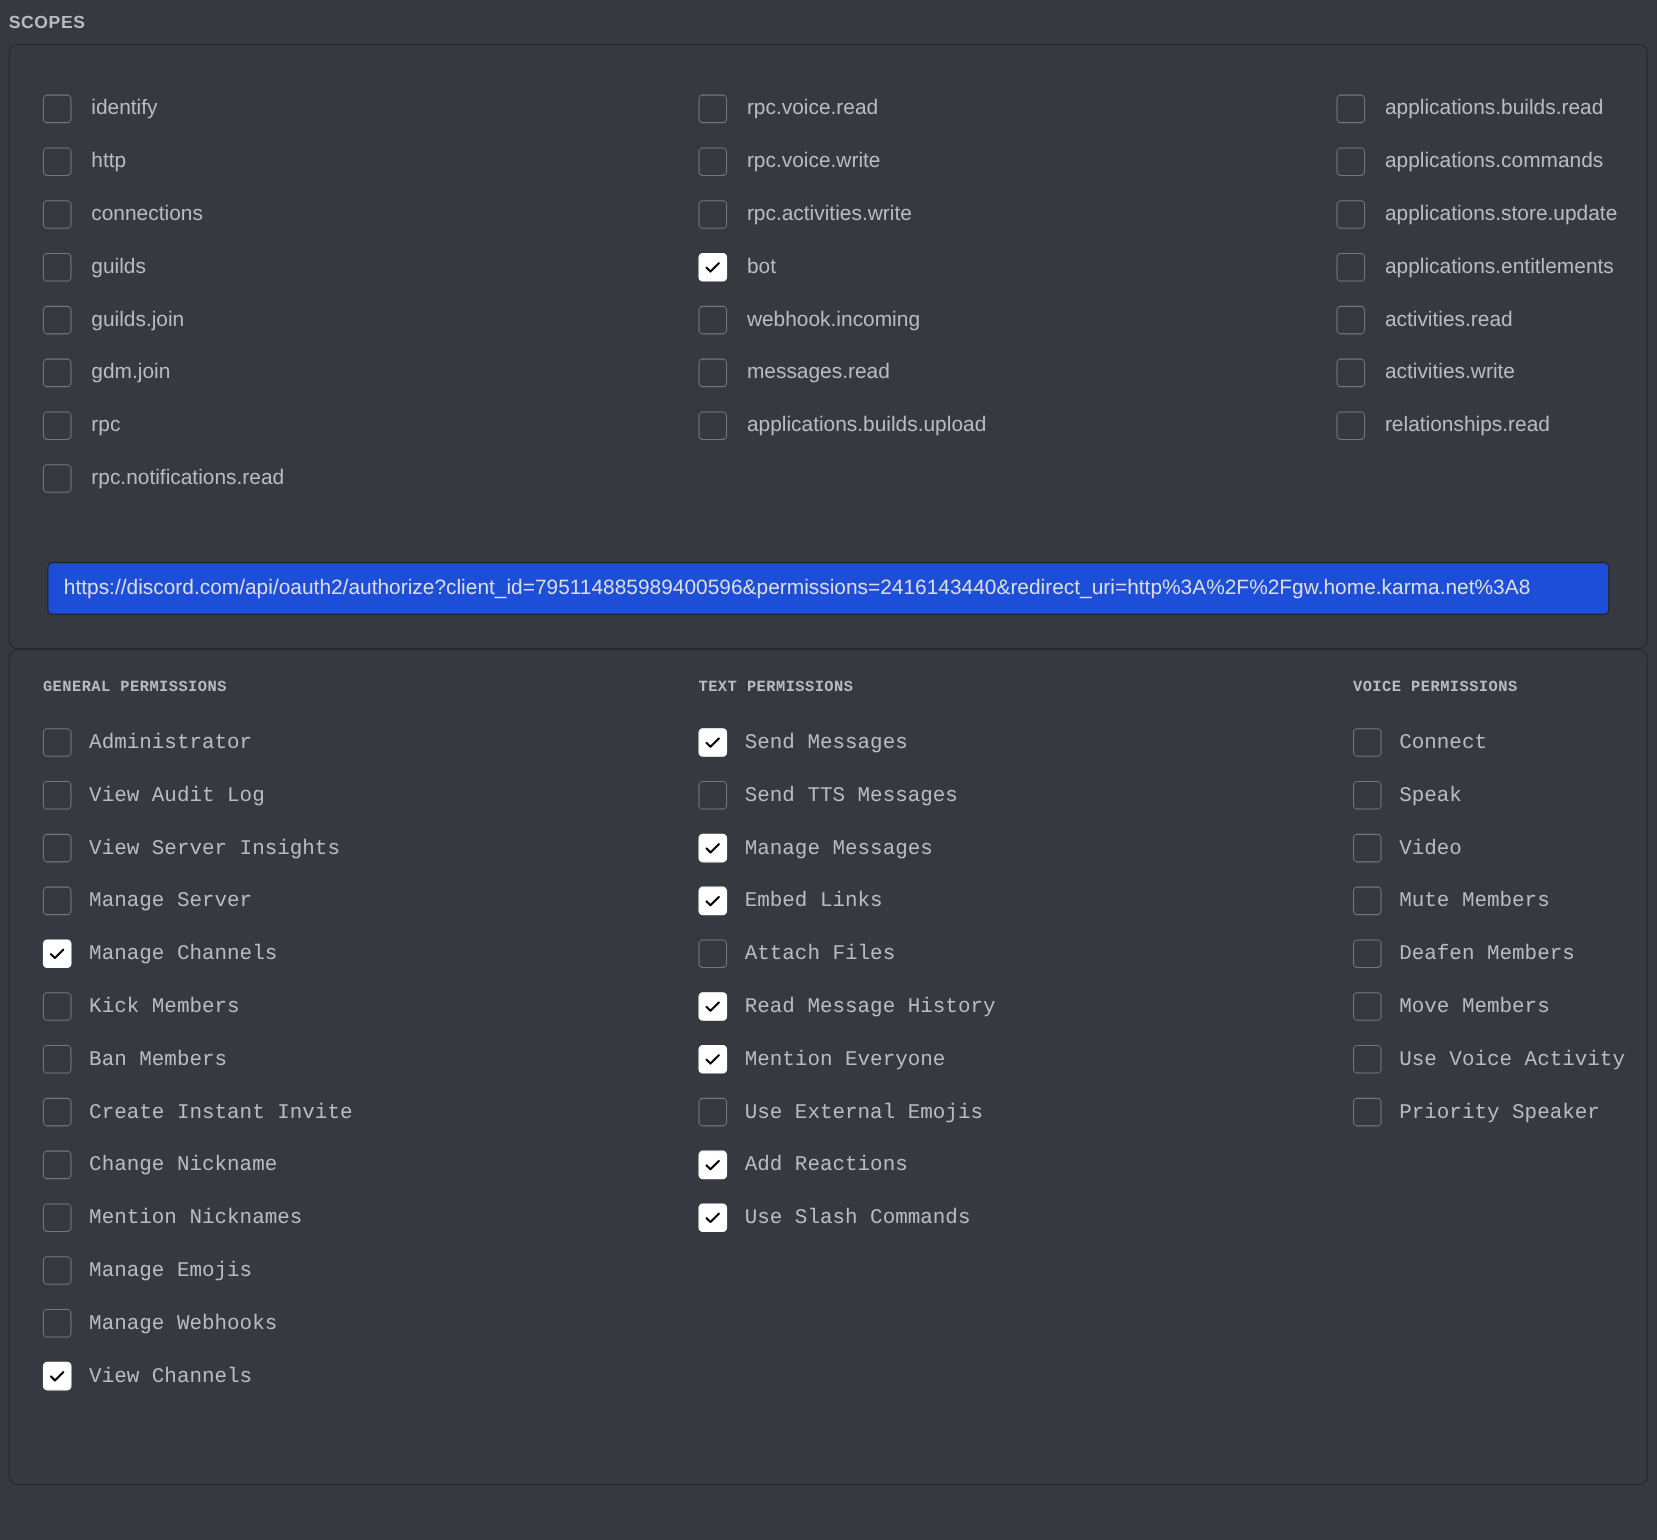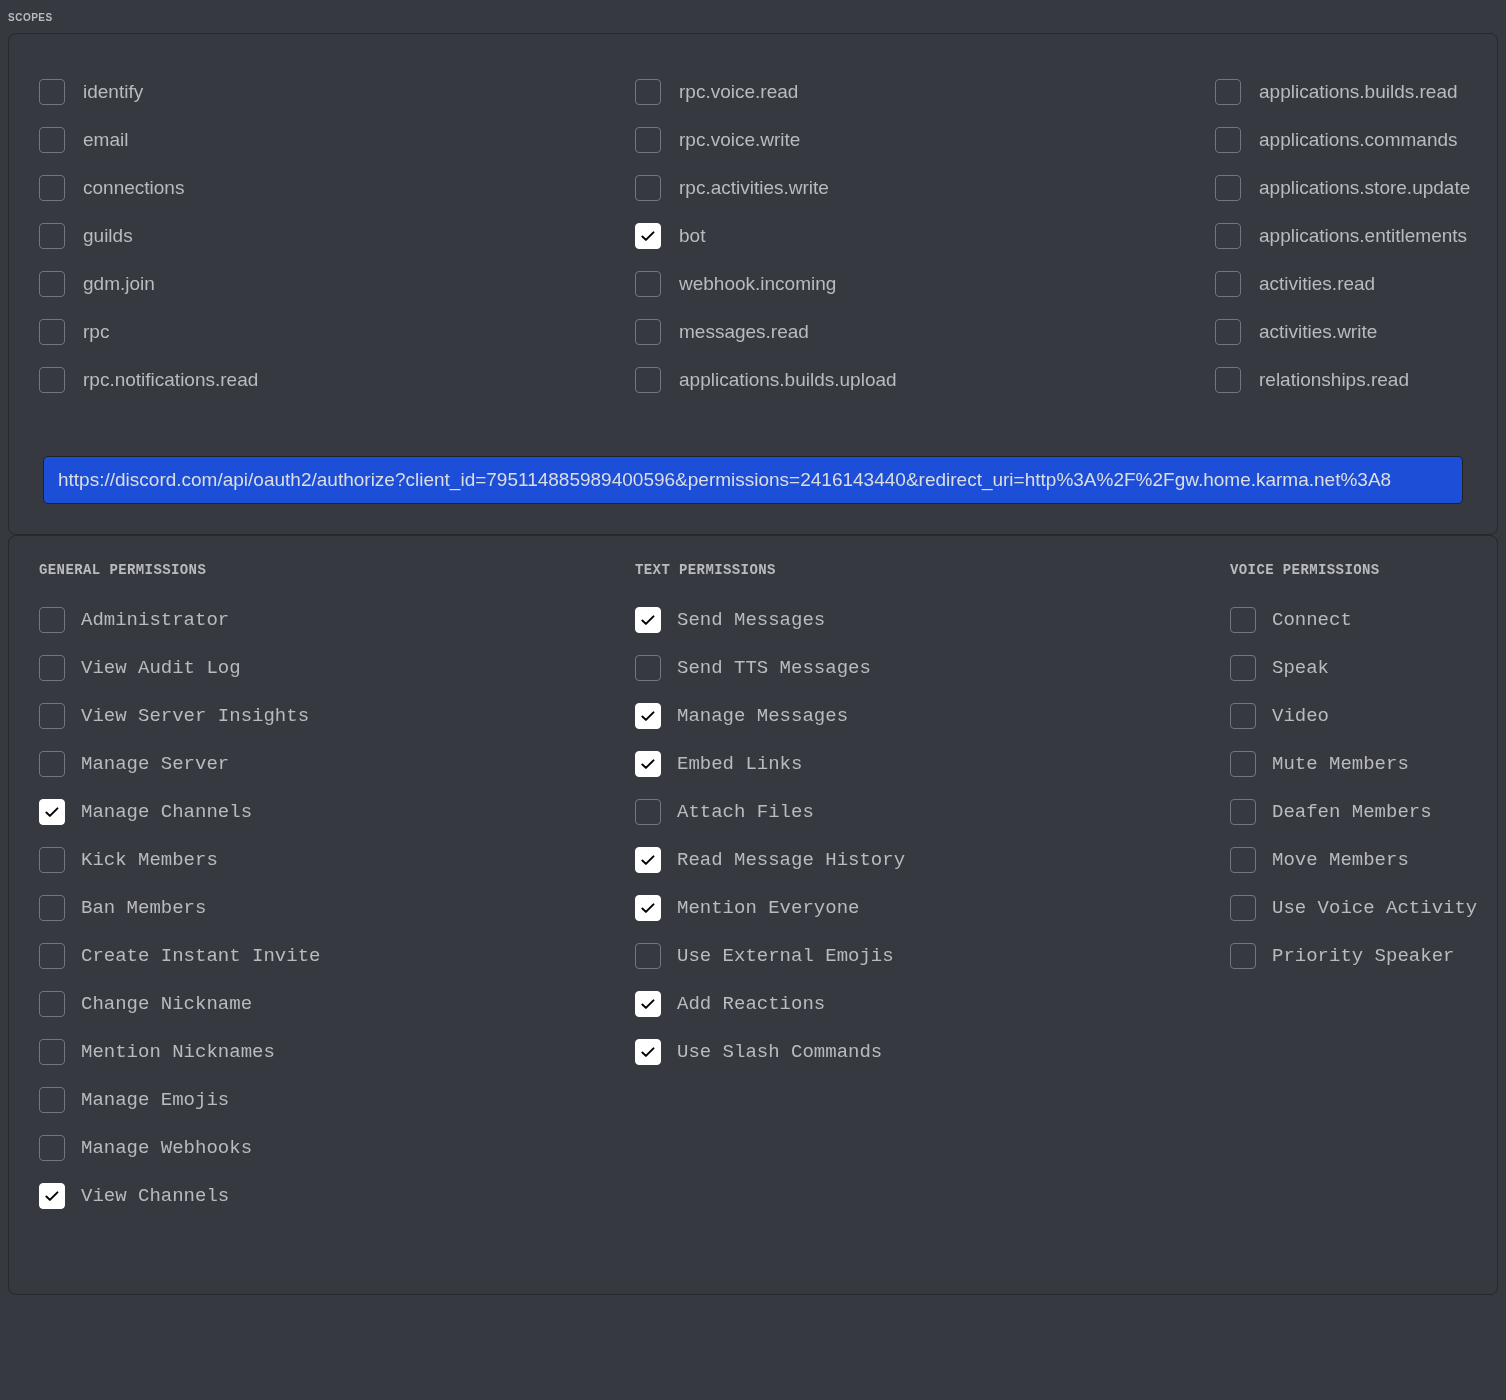--- a/index.html
+++ b/index.html
@@ -17,21 +17,21 @@
   .page {
     width: 1506px;
     min-height: 1400px;
     background: #36393f;
     position: relative;
   }
 
   
   .section-title {
     color: #b9bbbe;
-    font-size: 10px;
+    font-size: 16px;
     font-weight: 700;
     letter-spacing: 0.5px;
     padding: 12px 0 10px 8px;
     text-transform: uppercase;
   }
 
   
   .panel {
     background: #36393f;
     border: 1px solid #26282c;
@@ -142,29 +142,33 @@
 
   <div class="panel panel-scopes">
     <div class="scopes-grid" id="scopes-grid">
         <div class="scope-col">
           <div class="cb-row">
             <span class="cb"></span>
             <span class="cb-label">identify</span>
           </div>
           <div class="cb-row">
             <span class="cb"></span>
-            <span class="cb-label">email</span>
+            <span class="cb-label">http</span>
           </div>
           <div class="cb-row">
             <span class="cb"></span>
             <span class="cb-label">connections</span>
           </div>
           <div class="cb-row">
             <span class="cb"></span>
             <span class="cb-label">guilds</span>
+          </div>
+          <div class="cb-row">
+            <span class="cb"></span>
+            <span class="cb-label">guilds.join</span>
           </div>
           <div class="cb-row">
             <span class="cb"></span>
             <span class="cb-label">gdm.join</span>
           </div>
           <div class="cb-row">
             <span class="cb"></span>
             <span class="cb-label">rpc</span>
           </div>
           <div class="cb-row">

